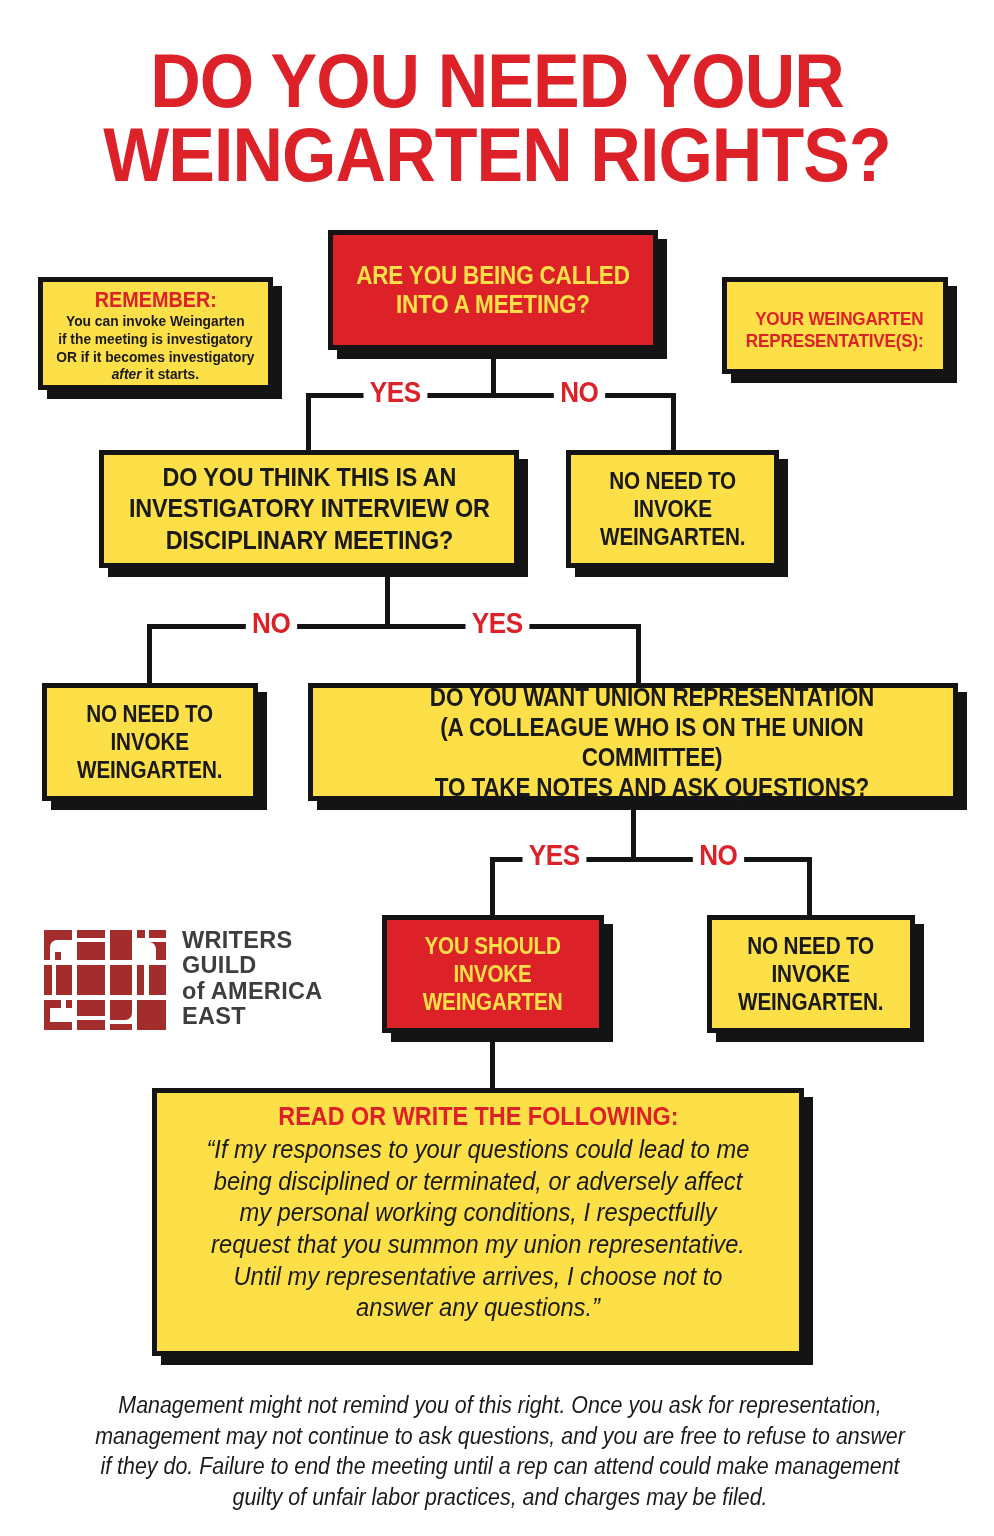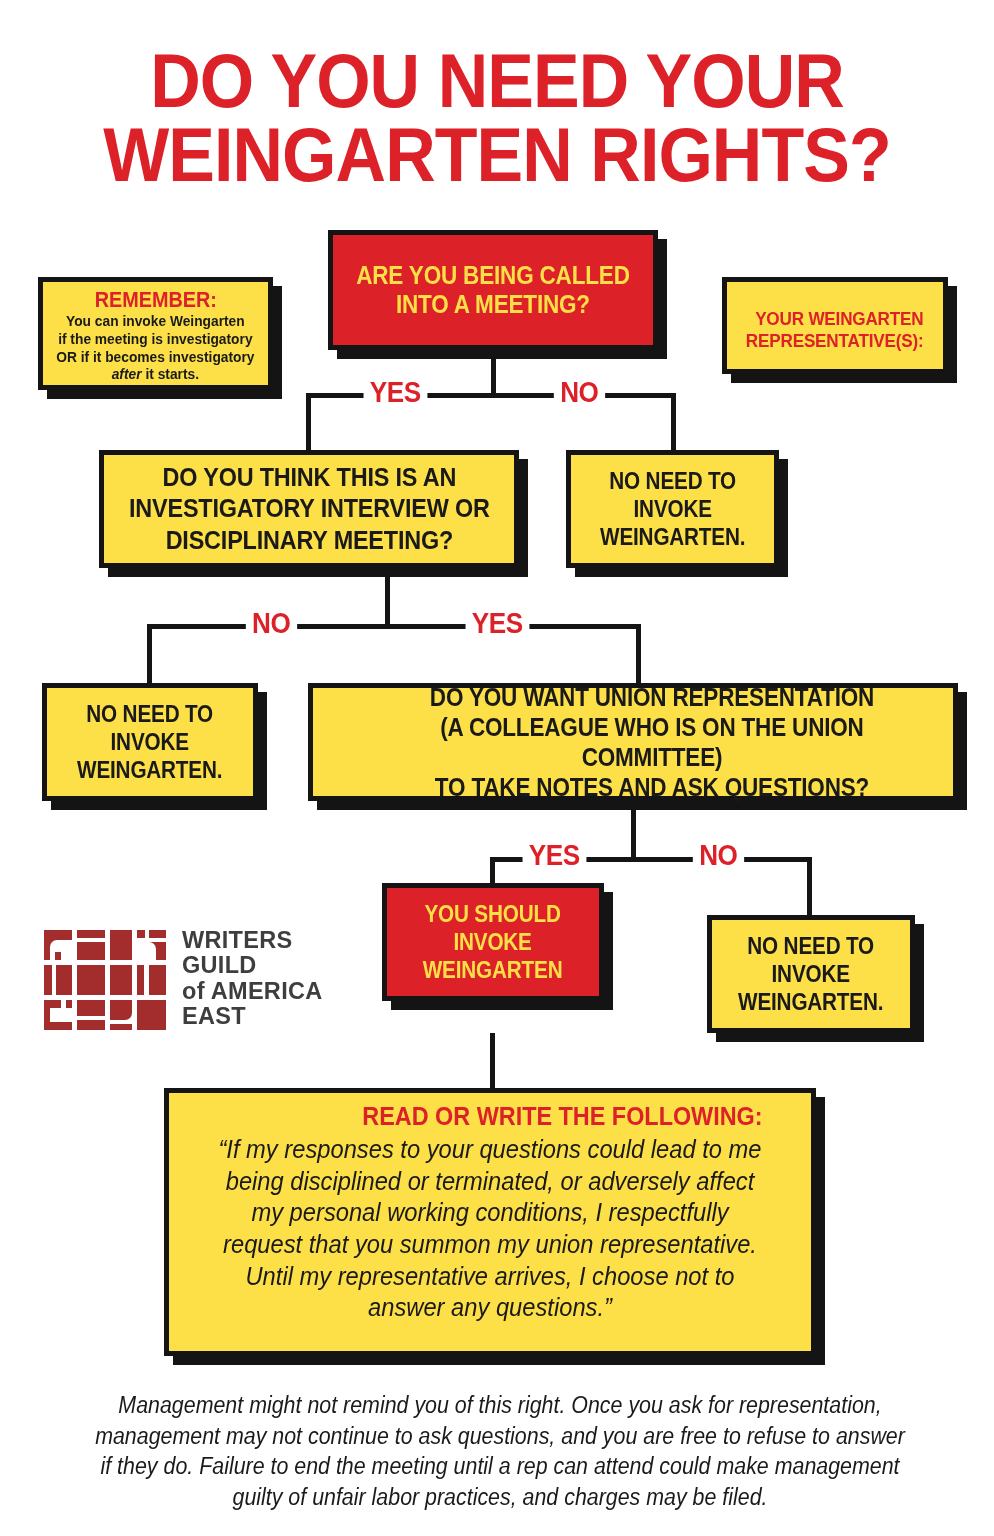--- a/index.html
+++ b/index.html
@@ -111,33 +111,32 @@
   }
   #box-noneed-2 {
     left: 42px; top: 683px; width: 216px; height: 118px;
     font-size: 23px; line-height: 1.22;
   }
   #box-union {
     left: 308px; top: 683px; width: 650px; height: 118px;
     font-size: 25px; line-height: 1.2; padding-left: 38px;
   }
   #box-should-invoke {
-    left: 382px; top: 883px; width: 222px; height: 118px;
+    left: 382px; top: 915px; width: 222px; height: 118px;
     font-size: 23px; line-height: 1.22;
   }
   #box-noneed-3 {
     left: 707px; top: 915px; width: 208px; height: 118px;
     font-size: 23px; line-height: 1.22;
   }
 
   #box-script {
-    left: 164px; top: 1088px; width: 652px; height: 268px;
+    left: 152px; top: 1088px; width: 652px; height: 268px;
     padding: 8px 26px 12px;
     justify-content: flex-start;
-    align-items: flex-end;
   }
   #box-script .script-head {
     color: #DC2128;
     font-size: 26px;
     font-weight: bold;
     line-height: 1.2;
     transform: scaleX(0.9);
     margin-bottom: 2px;
   }
   #box-script .script-body {

